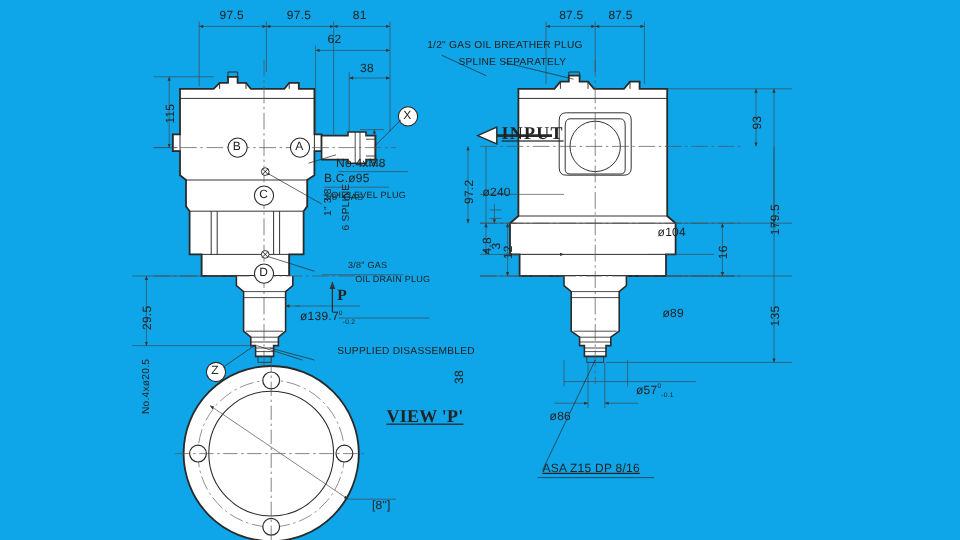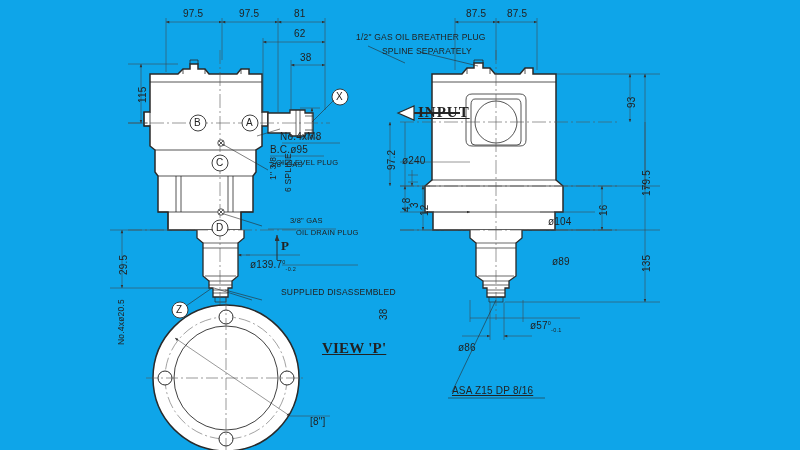--- a/index.html
+++ b/index.html
@@ -300,21 +300,21 @@
         <path d="M270,156 L324,156"></path>
         <path d="M268,229 L336,229"></path>
         <path d="M282,265 L358,265"></path>
       </g>
     </g>
   </svg>
 
   <div class="lbl" style="left:183px;top:8px;">97.5</div>
   <div class="lbl" style="left:239px;top:8px;">97.5</div>
   <div class="lbl" style="left:294px;top:8px;">81</div>
-  <div class="lbl" style="left:294px;top:28px;">62</div>
+  <div class="lbl" style="left:273px;top:28px;">62</div>
   <div class="lbl" style="left:300px;top:52px;">38</div>
 
   <div class="lbl rot" style="left:137px;top:103px;transform:rotate(-90deg);">115</div>
   <div class="lbl rot" style="left:118px;top:275px;transform:rotate(-90deg);">29.5</div>
 
   <div class="lbl" style="left:246px;top:117px;font-size:10px;">A</div>
   <div class="lbl" style="left:194px;top:117px;font-size:10px;">B</div>
   <div class="lbl" style="left:216px;top:157px;font-size:10px;">C</div>
   <div class="lbl" style="left:216px;top:222px;font-size:10px;">D</div>
   <div class="lbl" style="left:336px;top:91px;font-size:10px;">X</div>
@@ -351,21 +351,21 @@
   <div class="lbl rot" style="left:641px;top:272px;transform:rotate(-90deg);">135</div>
   <div class="lbl rot" style="left:598px;top:216px;transform:rotate(-90deg);">16</div>
 
   <div class="lbl rot" style="left:386px;top:170px;transform:rotate(-90deg);">97.2</div>
   <div class="lbl rot" style="left:401px;top:212px;transform:rotate(-90deg);">4.8</div>
   <div class="lbl rot" style="left:419px;top:216px;transform:rotate(-90deg);">12</div>
   <div class="lbl rot" style="left:409px;top:208px;transform:rotate(-90deg);">3</div>
   <div class="lbl rot" style="left:378px;top:320px;transform:rotate(-90deg);">38</div>
 
   <div class="lbl" style="left:402px;top:155px;">ø240</div>
-  <div class="lbl" style="left:548px;top:216px;">ø104</div>
+  <div class="lbl" style="left:548px;top:189px;">ø104</div>
   <div class="lbl" style="left:552px;top:256px;">ø89</div>
   <div class="lbl" style="left:458px;top:342px;">ø86</div>
 
   <div class="lbl" style="left:530px;top:320px;">
     <span>ø57</span><span class="sup">0</span><span class="sub">-0.1</span>
   </div>
 
   <div class="lbl" style="left:452px;top:385px;text-decoration:underline;">ASA Z15 DP 8/16</div>
 
   <div class="lbl big ul" style="left:322px;top:340px;">VIEW 'P'</div>

